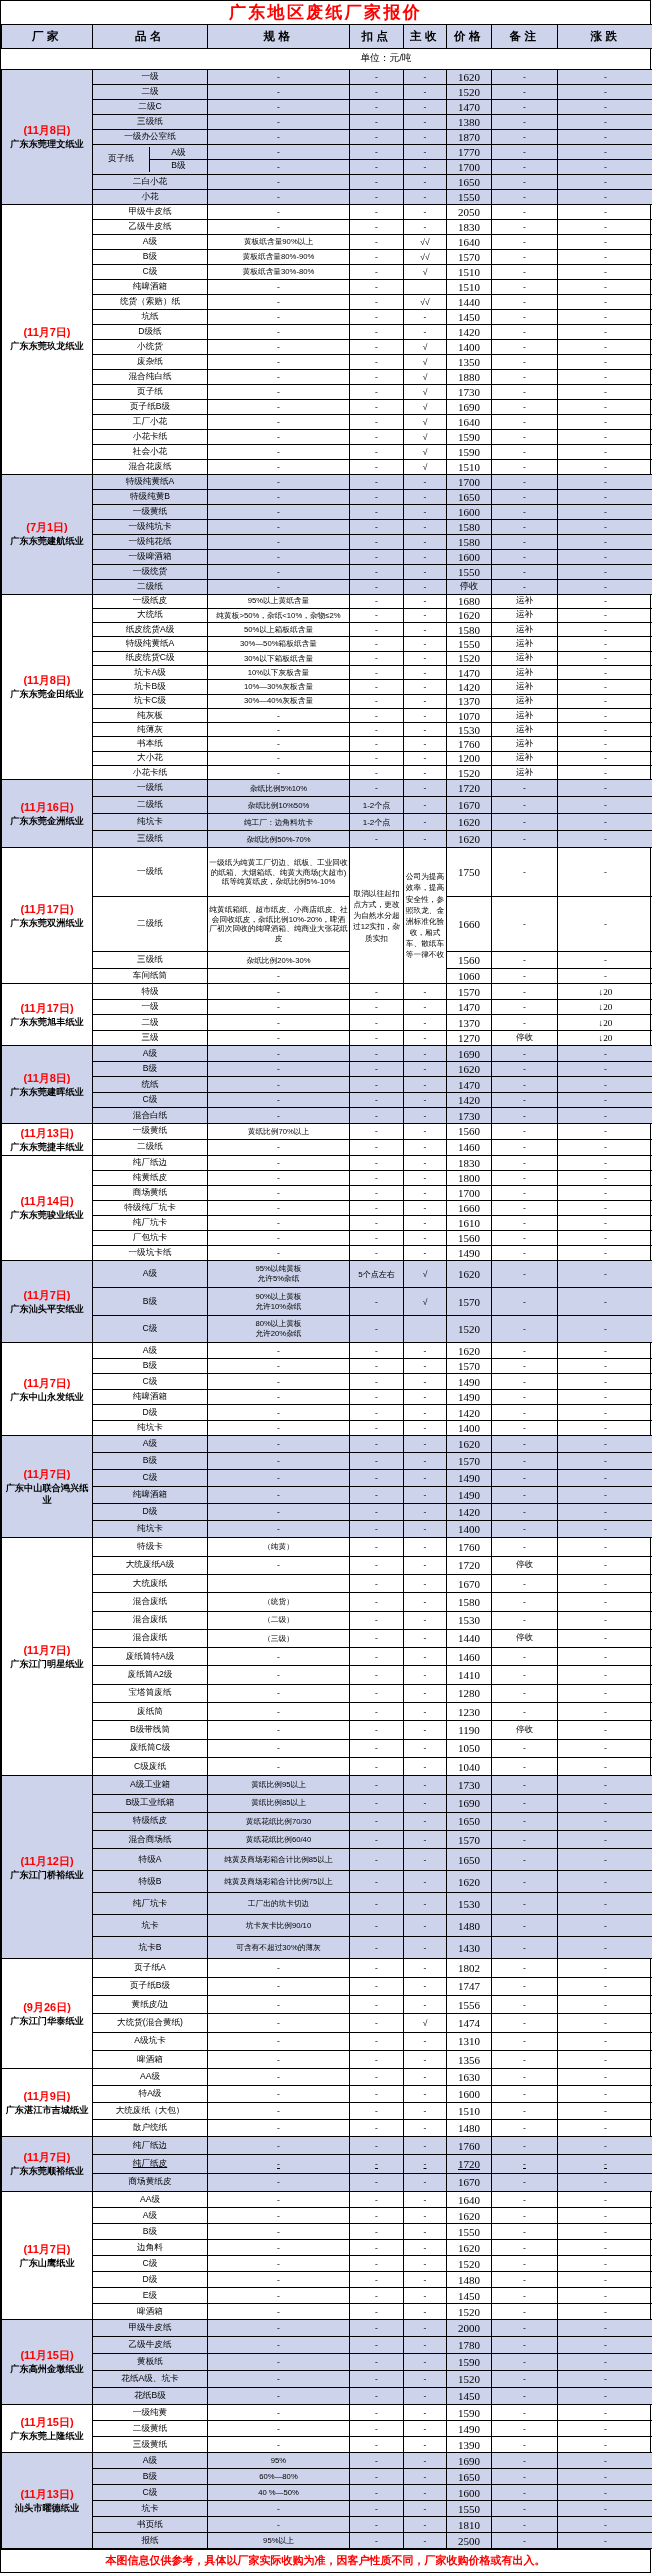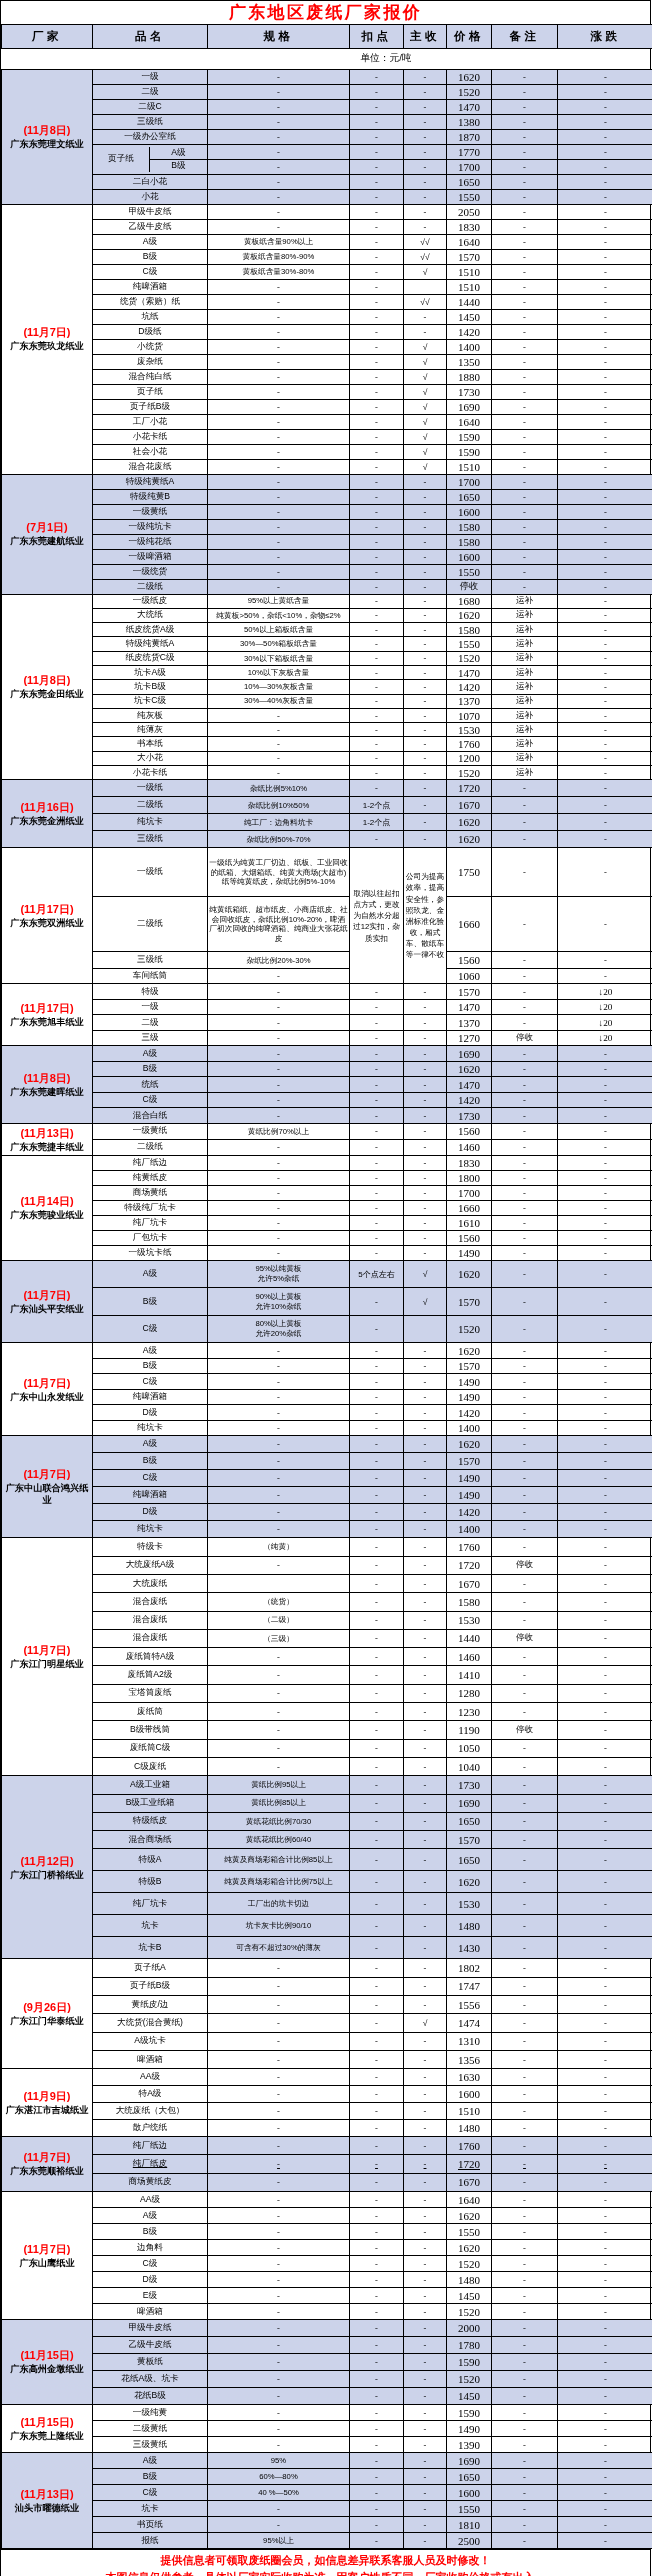--- a/index.html
+++ b/index.html
@@ -1465,17 +1465,16 @@
           <td class="spec">95%以上</td>
           <td class="dash">-</td>
           <td class="dash">-</td>
           <td class="price">2500</td>
           <td class="dash">-</td>
           <td class="dash">-</td>
         </tr>
       </tbody>
   </table>
   <div id="footer">
-    <div>提供信息者可领取废纸圈会员，如信息差异联系客服人员及时修改！</div>
     <div>本图信息仅供参考，具体以厂家实际收购为准，因客户性质不同，厂家收购价格或有出入。</div>
   </div>
 </div>
 
 
 </body></html>

